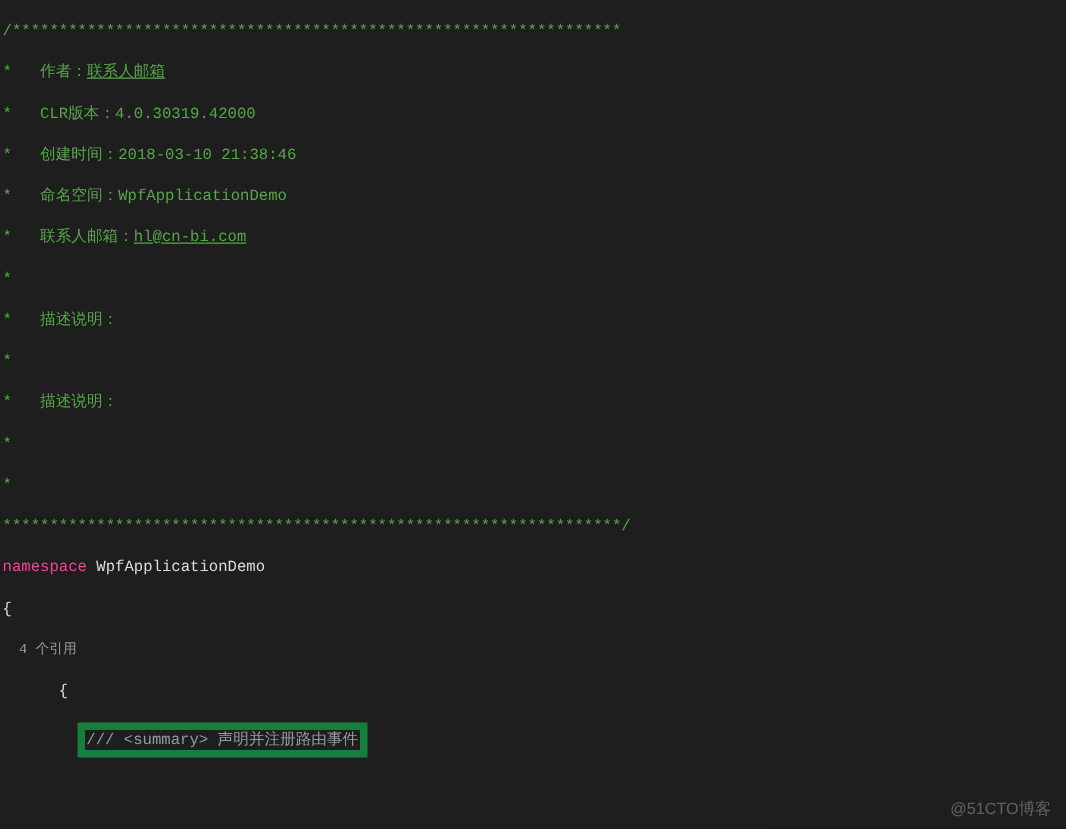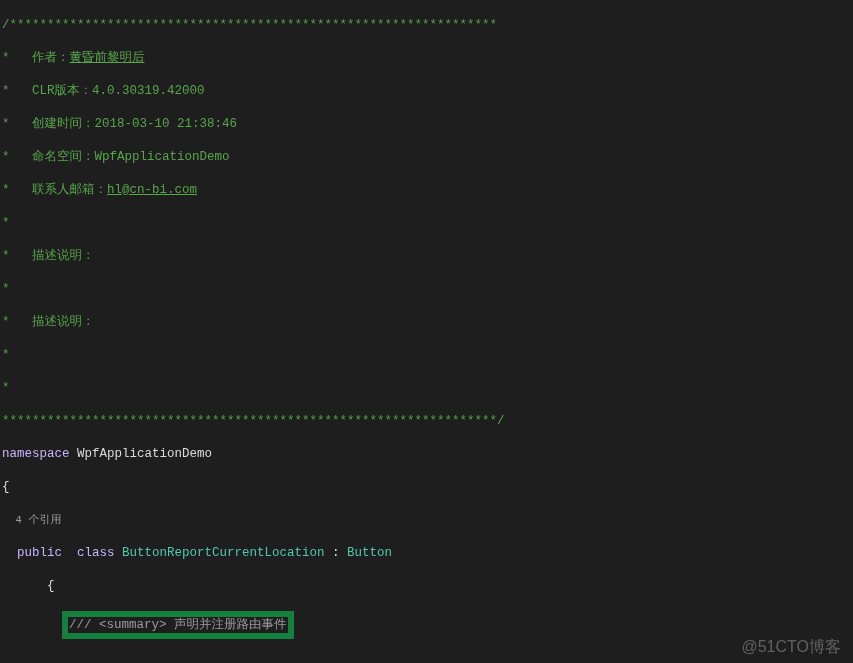--- a/index.html
+++ b/index.html
@@ -13,64 +13,63 @@
       height: 663px;
       overflow: hidden;
       position: relative;
     }
     .editor {
       padding: 0 0 0 2px;
       white-space: pre;
     }
     .line { display: block; white-space: pre; }
     .c-green { color: #57a64a; }
-    .c-keyword { color: #c4b5fd; }
+    .c-keyword { color: #ec4899; }
     .c-type { color: #4ec9b0; }
     .c-white { color: #dcdcdc; }
     .c-gray-comment { color: #9b9b9b; }
     .c-border {
       border: 6px solid #15803d;
       padding: 0 1px;
       display: inline-block;
     }
     .ref-link {
       color: #9b9b9b;
       font-size: 11px;
     }
     .underline-text { text-decoration: underline; }
     .watermark {
       position: absolute;
       right: 12px;
       bottom: 8px;
       color: rgba(220,220,220,0.35);
-      font-size: 16px;
+      font-size: 13px;
       font-family: Arial, sans-serif;
     }
   </style>
 </head>
 <body>
 
 <div class="editor">
 <span class="line c-green">/*****************************************************************</span>
-<span class="line c-green"><span>*   作者：</span><span class="underline-text">黄昏前黎明后</span></span>
+<span class="line c-green"><span>*   作者：</span><span class="underline-text">联系人邮箱</span></span>
 <span class="line c-green"><span>*   CLR版本：</span><span>4.0.30319.42000</span></span>
 <span class="line c-green"><span>*   创建时间：</span><span>2018-03-10 21:38:46</span></span>
 <span class="line c-green"><span>*   命名空间：</span><span>WpfApplicationDemo</span></span>
 <span class="line c-green"><span>*   联系人邮箱：</span><span class="underline-text">hl@cn-bi.com</span></span>
 <span class="line c-green">*   </span>
 <span class="line c-green"><span>*   描述说明：</span><span></span></span>
 <span class="line c-green">*   </span>
 <span class="line c-green"><span>*   描述说明：</span><span></span></span>
 <span class="line c-green">*   </span>
 <span class="line c-green">*</span>
 <span class="line c-green">******************************************************************/</span>
 <span class="line"><span class="c-keyword">namespace</span><span class="c-white"> WpfApplicationDemo</span></span>
 <span class="line c-white">{</span>
 <span class="line ref-link">  4 个引用</span>
-<span class="line"><span class="c-keyword">  public</span><span class="c-keyword">  class</span><span class="c-type"> ButtonReportCurrentLocation</span><span class="c-white"> : </span><span class="c-type">Button</span></span>
 <span class="line c-white">      {</span>
 <span class="line">        <span class="c-border c-gray-comment">/// &lt;summary&gt; 声明并注册路由事件</span></span>
 
 
 <span class="line"></span>
 
 
 
 
 

